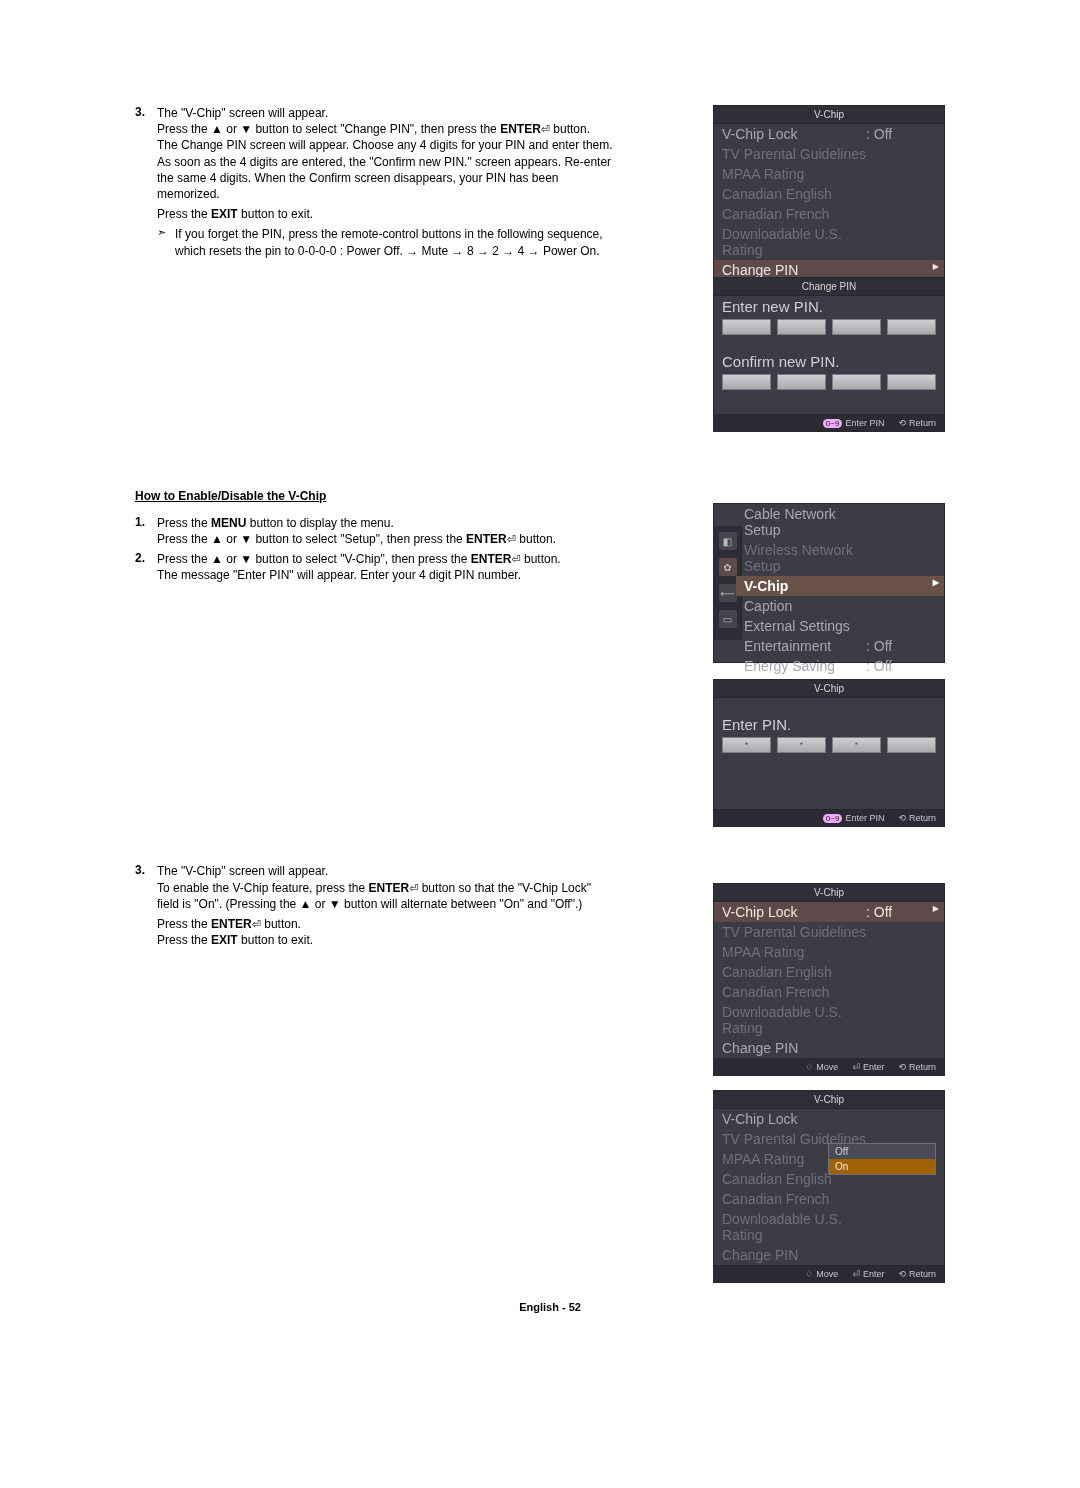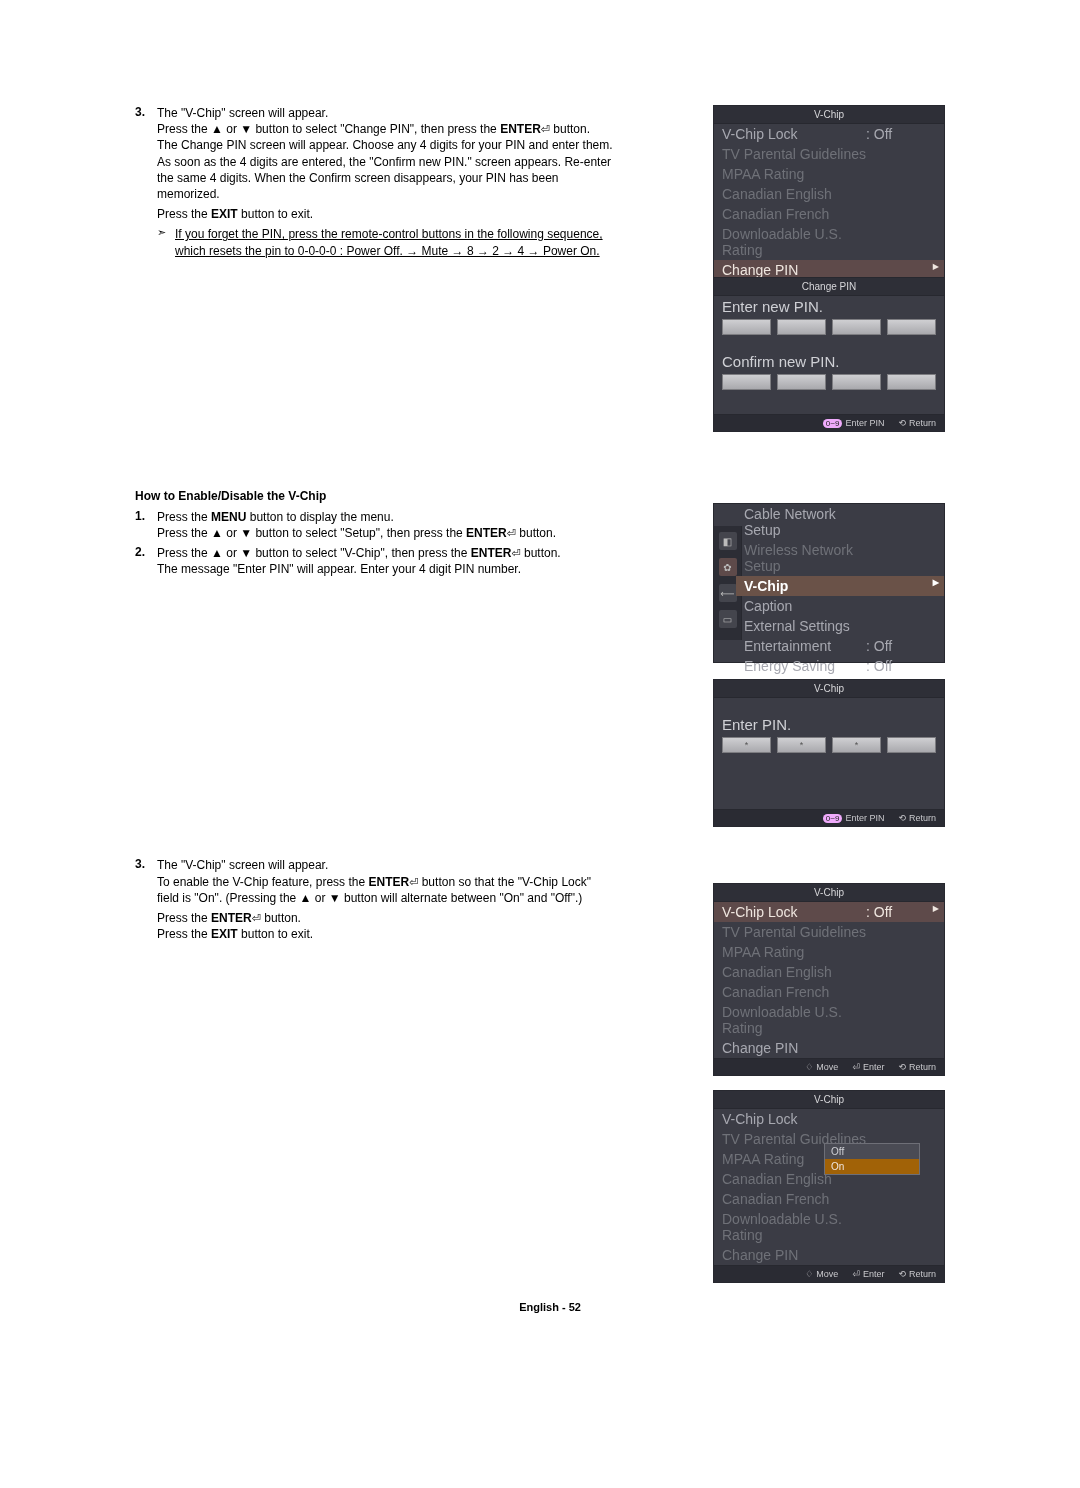--- a/index.html
+++ b/index.html
@@ -17,22 +17,22 @@
     top: 105px;
     left: 135px;
     right: 135px;
   }
   .row { display: flex; align-items: flex-start; margin-bottom: 2px; }
   .num { width: 22px; font-weight: bold; flex-shrink: 0; }
   .txt { flex: 1; line-height: 1.35; }
   .txt b { font-weight: bold; }
   .note-row { display: flex; align-items: flex-start; margin-top: 4px; padding-left: 22px; }
   .note-icon { width: 18px; flex-shrink: 0; font-size: 11px; }
-  .note-txt { flex: 1; line-height: 1.35; text-decoration: underline; }
-  .section-head { font-weight: bold; margin-top: 22px; margin-bottom: 6px; }
+  .note-txt { flex: 1; line-height: 1.35; }
+  .section-head { font-weight: bold; text-decoration: underline; margin-top: 22px; margin-bottom: 12px; }
   .left-col { width: 478px; }
   .enter-glyph { display: inline-block; font-size: 11px; vertical-align: baseline; }
   .footer {
     position: absolute;
     bottom: 175px;
     left: 0; right: 0;
     text-align: center;
     font-size: 11px;
     font-weight: bold;
     margin-left: 20px;
@@ -117,22 +117,22 @@
     font-size: 8px; color: #c8c8cc; text-align: center;
     background: #22232a;
   }
   .osd.setup-panel .setup-body { margin-left: 22px; }
   .osd.setup-panel .row-item.hl-strong {
     background: #6a5248; color: #fff; font-weight: bold;
   }
 
   .osd .dropdown {
     position: absolute;
-    right: 24px; top: 34px;
-    width: 96px;
+    right: 8px; top: 34px;
+    width: 108px;
     background: #4a4b54;
     border: 1px solid #6e6f77;
   }
   .osd .dropdown .opt {
     padding: 2px 6px; font-size: 10px; color: #cfd0d5;
   }
   .osd .dropdown .opt.sel { background: #a16207; color: #efe6df; }
 
   
   #osd-vchip1 { top: 0; right: 0; }

